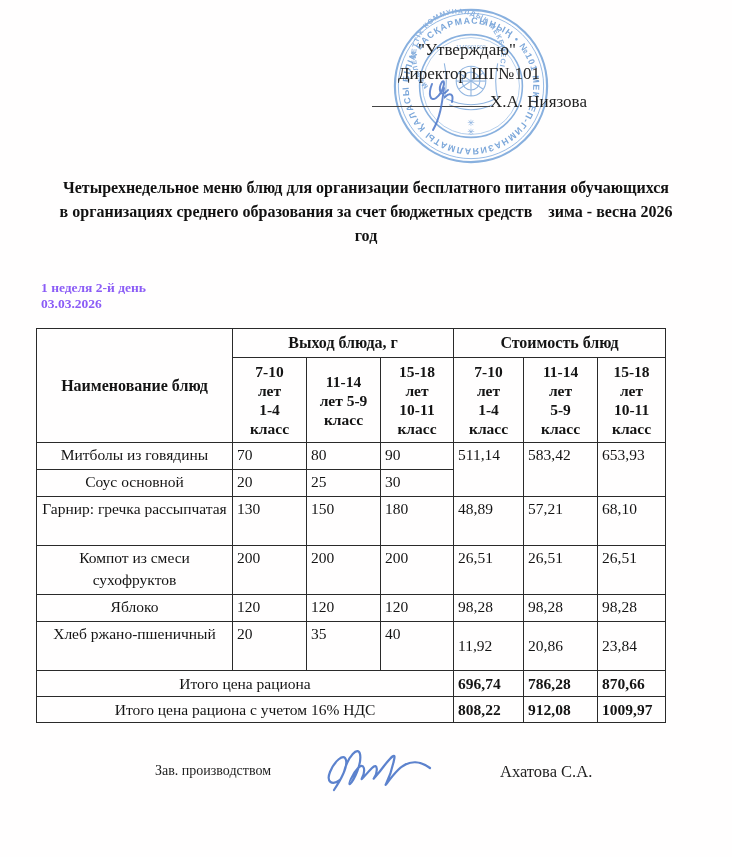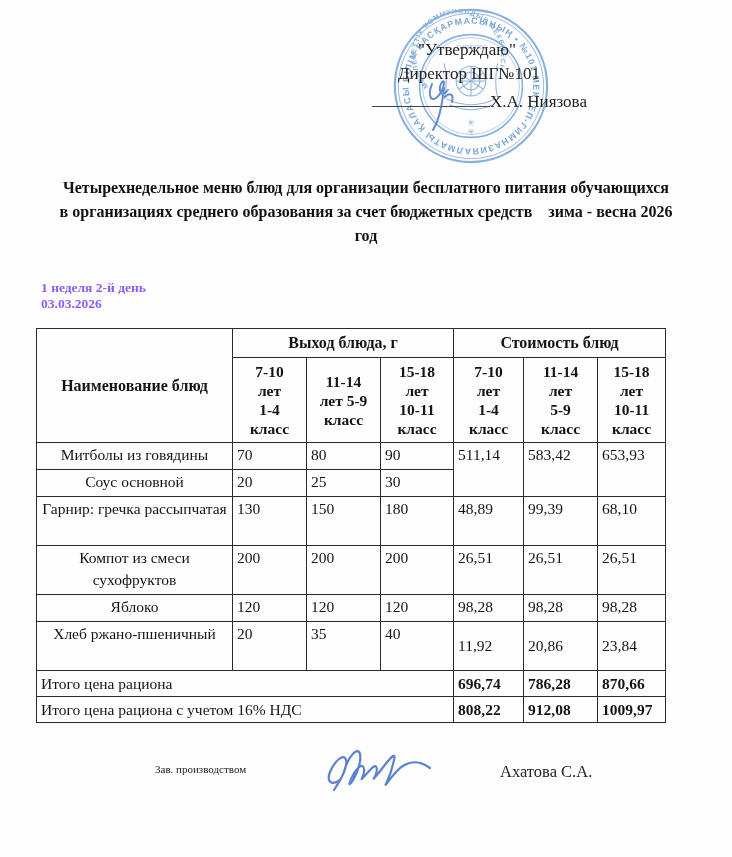--- a/index.html
+++ b/index.html
@@ -30,25 +30,25 @@
   table.menu th{font-weight:bold;}
   .group-row th{height:26px;font-size:16px;}
   .age-row th{height:82px;font-size:15.5px;font-weight:bold;white-space:pre-line;
               vertical-align:middle;line-height:19px;}
   td.name{padding-left:7px;text-align:center;vertical-align:top;line-height:22px;}
   td.num{vertical-align:top;line-height:22px;}
   td.num.mid{vertical-align:middle;}
   tr.r-sm td{height:24px;}
   tr.r-lg td{height:46px;}
   tr.total td{height:23px;}
-  tr.total td.lbl{padding-left:4px;text-align:left;vertical-align:middle;}
+  tr.total td.lbl{padding-left:4px;text-align:center;vertical-align:middle;}
   tr.total td.num{font-weight:bold;vertical-align:middle;}
 
   
-  .footer-pos{position:absolute;left:155px;top:763px;font-size:11px;color:#222;}
+  .footer-pos{position:absolute;left:155px;top:763px;font-size:14px;color:#222;}
   .footer-name{position:absolute;left:480px;top:762px;font-size:16.5px;color:#222;margin-left:20px;}
   .footer-signature{position:absolute;left:318px;top:738px;width:125px;height:70px;}
 </style>
 </head>
 <body>
 
 <div class="page">
 
   <svg class="stamp" viewBox="0 0 170 170">
     <defs>
@@ -158,21 +158,21 @@
         <td class="num">20</td>
         <td class="num">25</td>
         <td class="num">30</td>
       </tr>
       <tr class="r-lg">
         <td class="name">Гарнир: гречка рассыпчатая</td>
         <td class="num">130</td>
         <td class="num">150</td>
         <td class="num">180</td>
         <td class="num">48,89</td>
-        <td class="num">99,39</td>
+        <td class="num">57,21</td>
         <td class="num">68,10</td>
       </tr>
       <tr class="r-lg">
         <td class="name">Компот из смеси сухофруктов</td>
         <td class="num">200</td>
         <td class="num">200</td>
         <td class="num">200</td>
         <td class="num">26,51</td>
         <td class="num">26,51</td>
         <td class="num">26,51</td>

